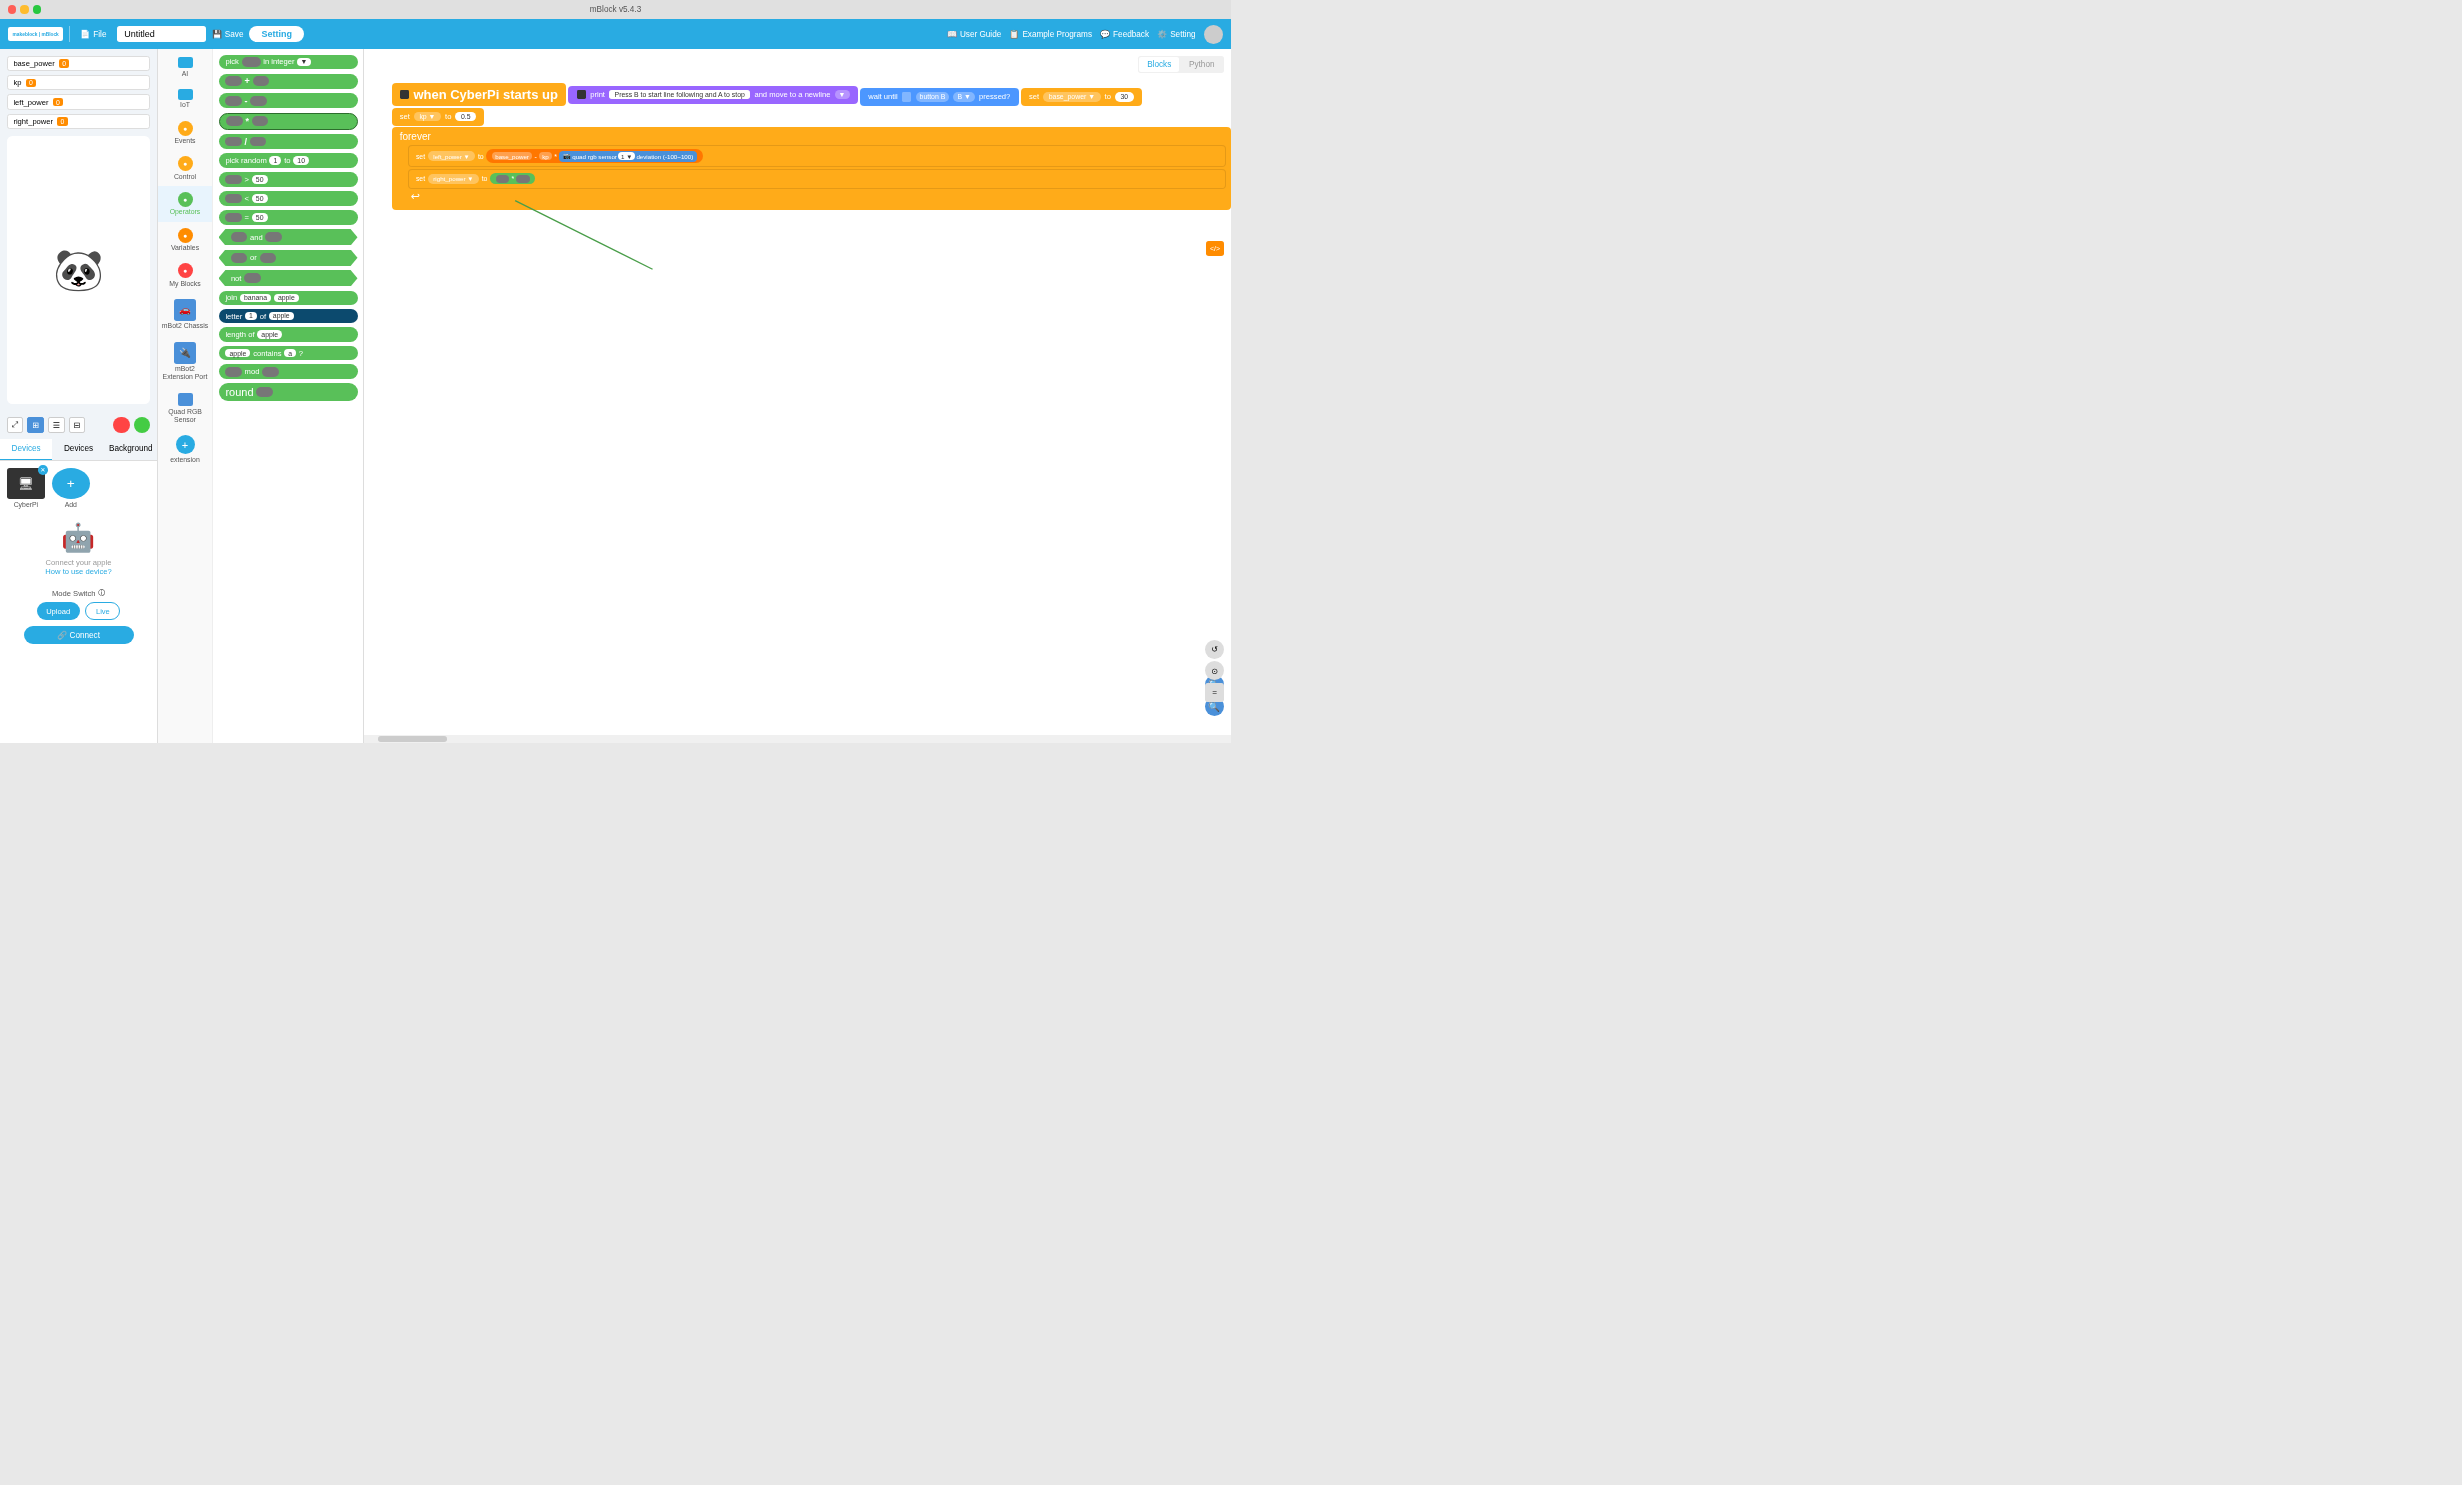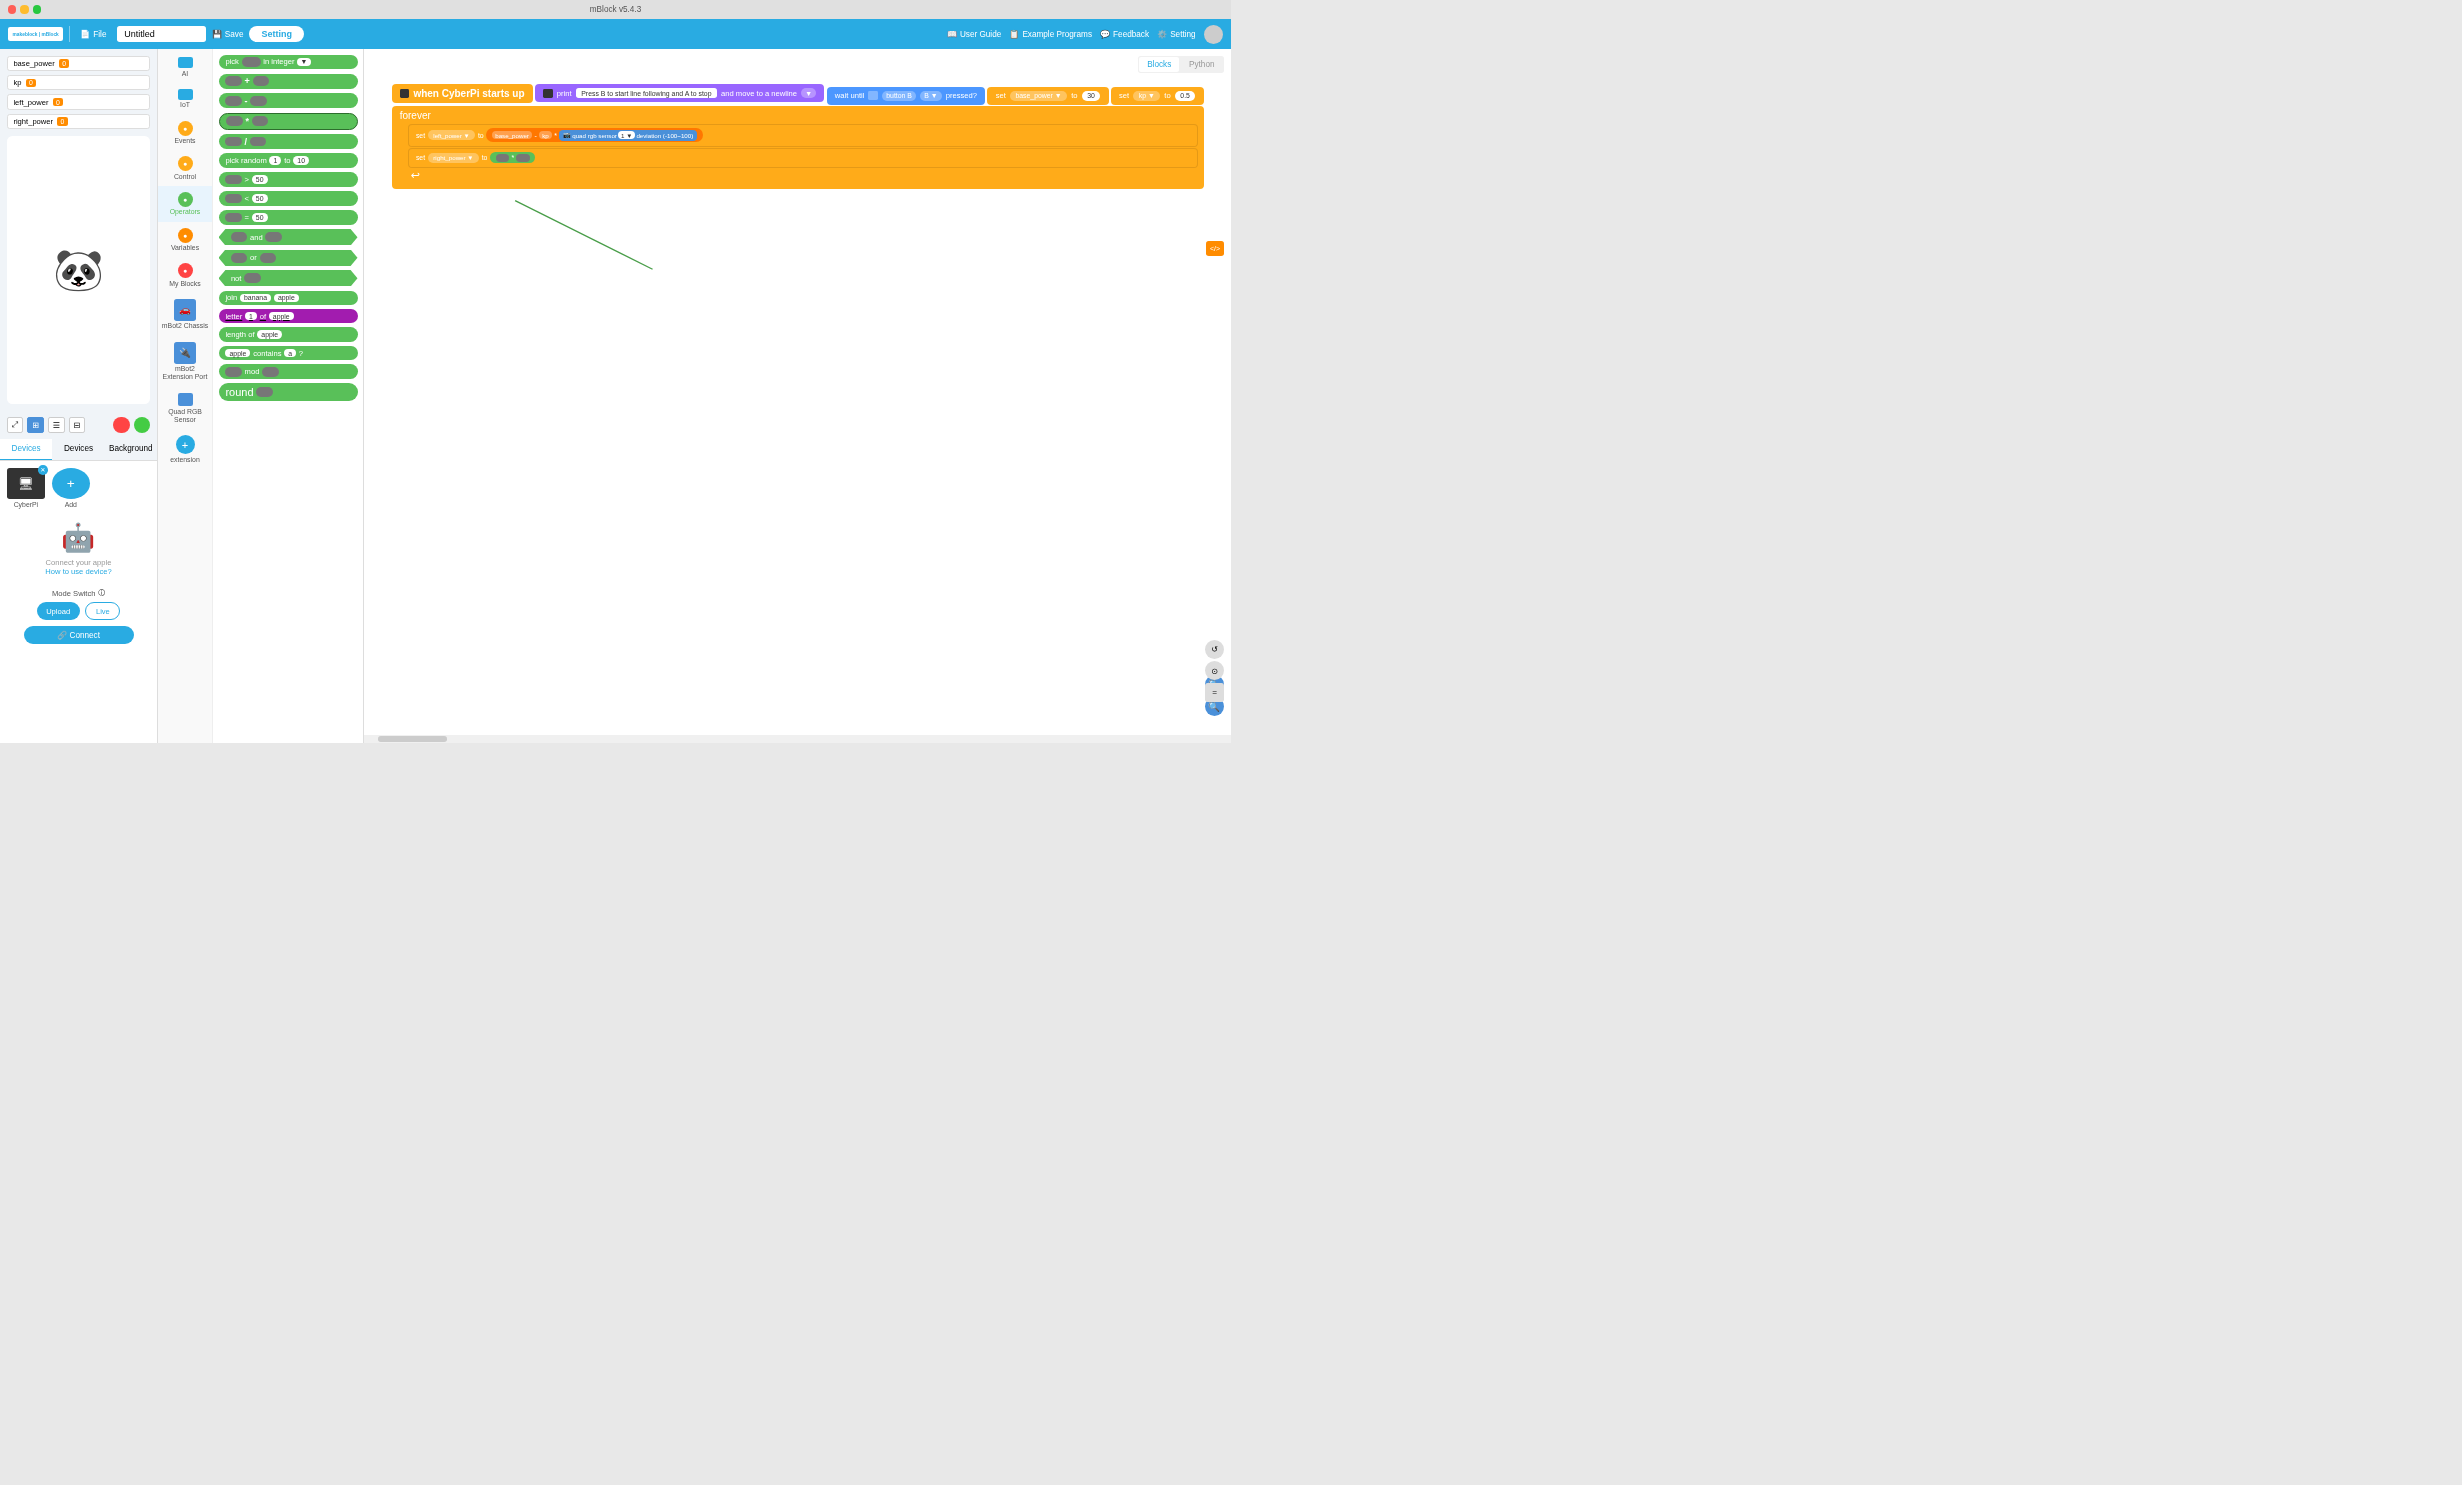--- a/index.html
+++ b/index.html
@@ -345,21 +345,21 @@
       <span style="color:white;font-size:7.6px;">not</span>
       <span style="background:#777;border-radius:6.9px;width:16.5px;height:9.6px;display:inline-block;"></span>
     </div>
 
     <div style="display:flex; align-items:center; gap:2.7px; background:#59c059; border-radius:13.7px; padding:2.7px 6.9px; cursor:pointer;">
       <span style="color:white;font-size:7.6px;">join</span>
       <span style="background:white;color:#333;border-radius:6.9px;padding:0.7px 4.1px;font-size:6.9px;">banana</span>
       <span style="background:white;color:#333;border-radius:6.9px;padding:0.7px 4.1px;font-size:6.9px;">apple</span>
     </div>
 
-    <div style="display:flex; align-items:center; gap:2.7px; background:#a21caf; border-radius:13.7px; padding:2.7px 6.9px; cursor:pointer;text-decoration:underline;">
+    <div style="display:flex; align-items:flex-start; gap:2.7px; background:#0c4a6e; border-radius:13.7px; padding:2.7px 6.9px; cursor:pointer;">
       <span style="color:white;font-size:7.6px;">letter</span>
       <span style="background:white;color:#333;border-radius:6.9px;padding:0.7px 4.1px;font-size:6.9px;">1</span>
       <span style="color:white;font-size:7.6px;">of</span>
       <span style="background:white;color:#333;border-radius:6.9px;padding:0.7px 4.1px;font-size:6.9px;">apple</span>
     </div>
 
     <div style="display:flex; align-items:center; gap:2.7px; background:#59c059; border-radius:13.7px; padding:2.7px 6.9px; cursor:pointer;">
       <span style="color:white;font-size:7.6px;">length of</span>
       <span style="background:white;color:#333;border-radius:6.9px;padding:0.7px 4.1px;font-size:6.9px;">apple</span>
     </div>
@@ -385,21 +385,21 @@
 
   <div class="canvas-area">
 
     <div class="canvas-tabs">
       <div class="canvas-tab active">Blocks</div>
       <div class="canvas-tab inactive">Python</div>
     </div>
 
     <div style="position:absolute; top:34px; left:27.5px;">
       
-      <div style="display:inline-flex; align-items:center; gap:4.1px; background:#ffab19; border-radius:4.1px; padding:4.1px 8.2px; color:white; font-size:10px; font-weight:bold;">
+      <div style="display:inline-flex; align-items:center; gap:4.1px; background:#ffab19; border-radius:4.1px; padding:4.1px 8.2px; color:white; font-size:13px; font-weight:bold;">
         <span style="background:#333;border-radius:1.4px;width:9.6px;height:9.6px;display:inline-block;"></span>
         <span>when CyberPi starts up</span>
       </div>
 
       <div style="margin-top:1.4px; display:inline-flex; align-items:center; gap:4.1px; background:#9966ff; border-radius:4.1px; padding:4.1px 8.2px; color:white; font-size:7.6px;">
         <span style="background:#333;border-radius:1.4px;width:9.6px;height:9.6px;display:inline-block;"></span>
         <span>print</span>
         <span style="background:white;color:#333;border-radius:2.7px;padding:1.4px 5.5px;font-size:6.9px;">Press B to start line following and A to stop</span>
         <span>and move to a newline</span>
         <span style="background:rgba(255,255,255,0.3);border-radius:6.9px;padding:1.4px 4.1px;font-size:6.9px;">▼</span>

